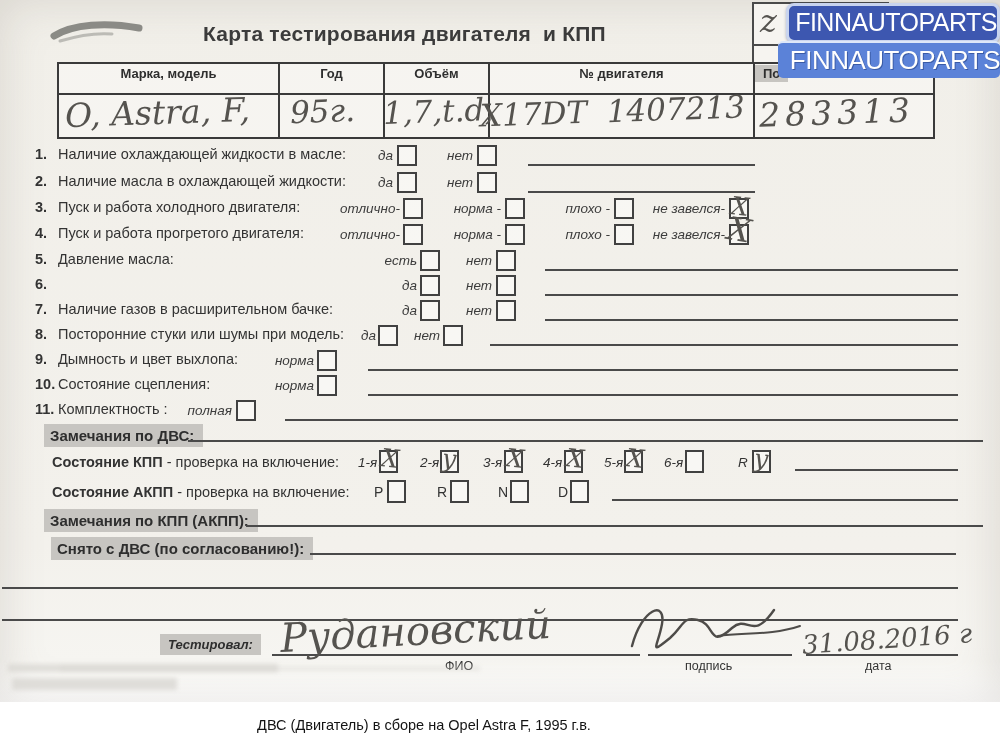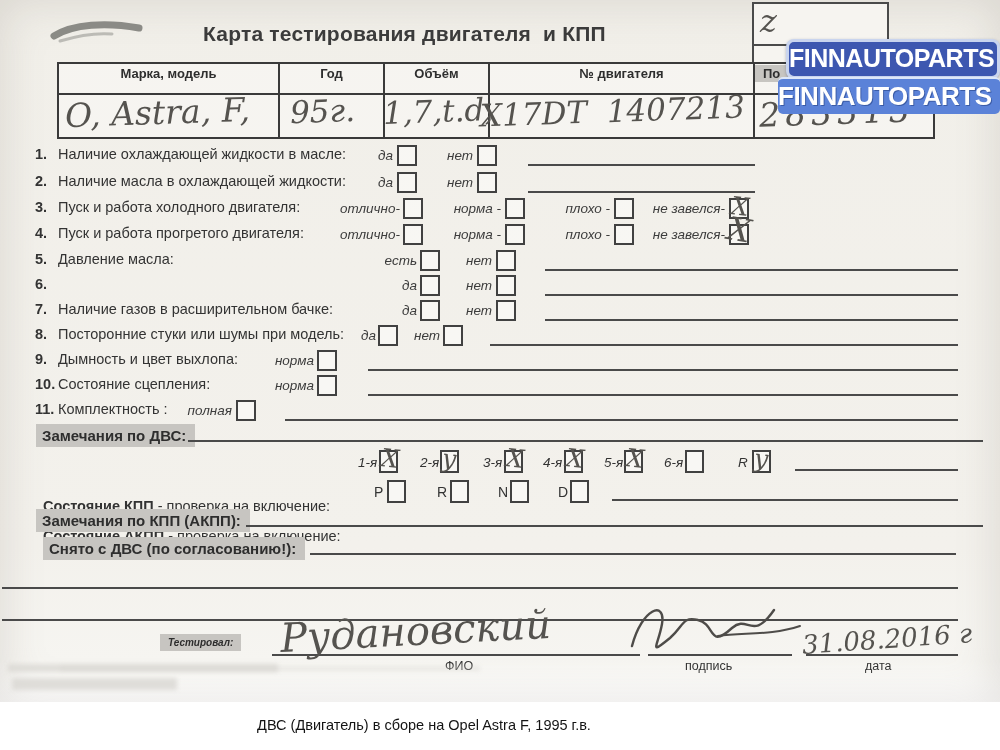--- a/index.html
+++ b/index.html
@@ -6,22 +6,22 @@
   body{width:1000px;height:750px;position:relative;background:#fff;
        font-family:"Liberation Sans",sans-serif;overflow:hidden;}
   .scan{position:absolute;left:0;top:0;width:1000px;height:702px;
         background:linear-gradient(180deg,#f1efe9 0%,#f3f1ec 78%,#f6f5f1 94%,#fff 100%);
         box-shadow:inset 0 0 46px rgba(118,112,100,.20);overflow:hidden;}
   .title{position:absolute;left:203px;top:22px;font-size:21px;font-weight:bold;
          color:#3b3b3b;white-space:pre;letter-spacing:.2px;}
   
   .hw{font-family:"DejaVu Serif",serif;font-style:italic;color:#55534f;white-space:pre;}
   
-  .logo{position:absolute;color:#fff;font-weight:bold;text-align:left;
-        letter-spacing:-0.5px;z-index:9;box-sizing:border-box;margin-top:36px;}
+  .logo{position:absolute;color:#fff;font-weight:normal;text-align:right;
+        letter-spacing:-0.5px;z-index:9;box-sizing:border-box;}
   .logo1{left:786px;top:3px;width:214px;height:40px;background:#3d57b0;
          border:3px solid #c9d4ee;border-radius:8px;font-size:25px;line-height:33px;
          box-shadow:0 1px 3px rgba(40,50,90,.35);}
   .logo2{left:778px;top:41px;width:222px;height:37px;background:#5b82d8;
          border-radius:5px;border-top:2px solid #dde7f9;font-size:26px;line-height:34px;
          text-shadow:1px 1px 0 #3a5ba6;}
   .corner-box{position:absolute;left:752px;top:2px;width:133px;height:58px;
         border:2px solid #4a4a4a;background:#f6f4f0;z-index:1;}
   .corner-box .divider{position:absolute;left:0;right:0;top:40px;border-top:2px solid #4a4a4a;}
   .corner-note{position:absolute;left:6px;top:-2px;font-size:32px;}
@@ -44,34 +44,34 @@
   .opt{position:absolute;font-style:italic;font-size:13.5px;color:#3c3c3c;
        text-align:right;white-space:nowrap;top:2px;}
   .cb{position:absolute;box-sizing:border-box;width:20px;height:21px;top:-1px;
       border:2px solid #414141;background:rgba(255,255,255,.45);}
   .mark{position:absolute;left:0px;top:-6px;font-size:25px;font-weight:normal;
         transform:rotate(6deg);line-height:1;}
   .mark.big{font-size:32px;top:-12px;left:-3px;transform:rotate(10deg);}
   .fline{position:absolute;top:18px;border-bottom:2px solid #4a4a4a;height:0;}
   
   .sec-row{position:absolute;height:26px;font-size:15px;color:#2e2e2e;}
-  .sec-label{position:absolute;left:8px;top:0;background:#c7c5c1;font-weight:bold;
+  .sec-label{position:absolute;left:16px;top:0;background:#c7c5c1;font-weight:bold;
              padding:3px 9px 3px 6px;white-space:nowrap;}
   .gear-row{position:absolute;left:35px;width:950px;height:26px;font-size:14.5px;color:#333;}
-  .rowlabel{position:absolute;left:8px;top:2px;white-space:nowrap;margin-top:44px;}
+  .rowlabel{position:absolute;left:17px;top:2px;white-space:nowrap;}
   .bold{font-weight:bold;}
   .glabel{position:absolute;top:3px;font-style:italic;font-size:13.5px;}
   .gletter{position:absolute;top:2px;font-size:14px;}
   .gcb{position:absolute;box-sizing:border-box;width:19px;height:23px;top:-2px;
        border:2px solid #414141;background:rgba(255,255,255,.45);}
   .longline{position:absolute;left:2px;width:956px;border-bottom:2px solid #4a4a4a;}
   
   .tested{position:absolute;left:160px;top:626px;width:820px;height:56px;}
   .tlabel{position:absolute;left:0;top:8px;background:#c7c5c1;font-weight:bold;
-          font-style:italic;font-size:10px;padding:3px 8px;color:#2e2e2e;}
+          font-style:italic;font-size:13px;padding:3px 8px;color:#2e2e2e;}
   .uline{position:absolute;top:28px;border-bottom:2px solid #4a4a4a;height:0;}
   .ucap{position:absolute;top:33px;font-size:12.5px;color:#333;}
   .smudge{position:absolute;background:#d8d6d1;filter:blur(2px);opacity:.75;}
   .caption{position:absolute;left:0;top:717px;width:848px;text-align:center;
            font-size:14.5px;color:#141414;}
 </style>
 </head>
 <body>
 
 <div class="scan">

